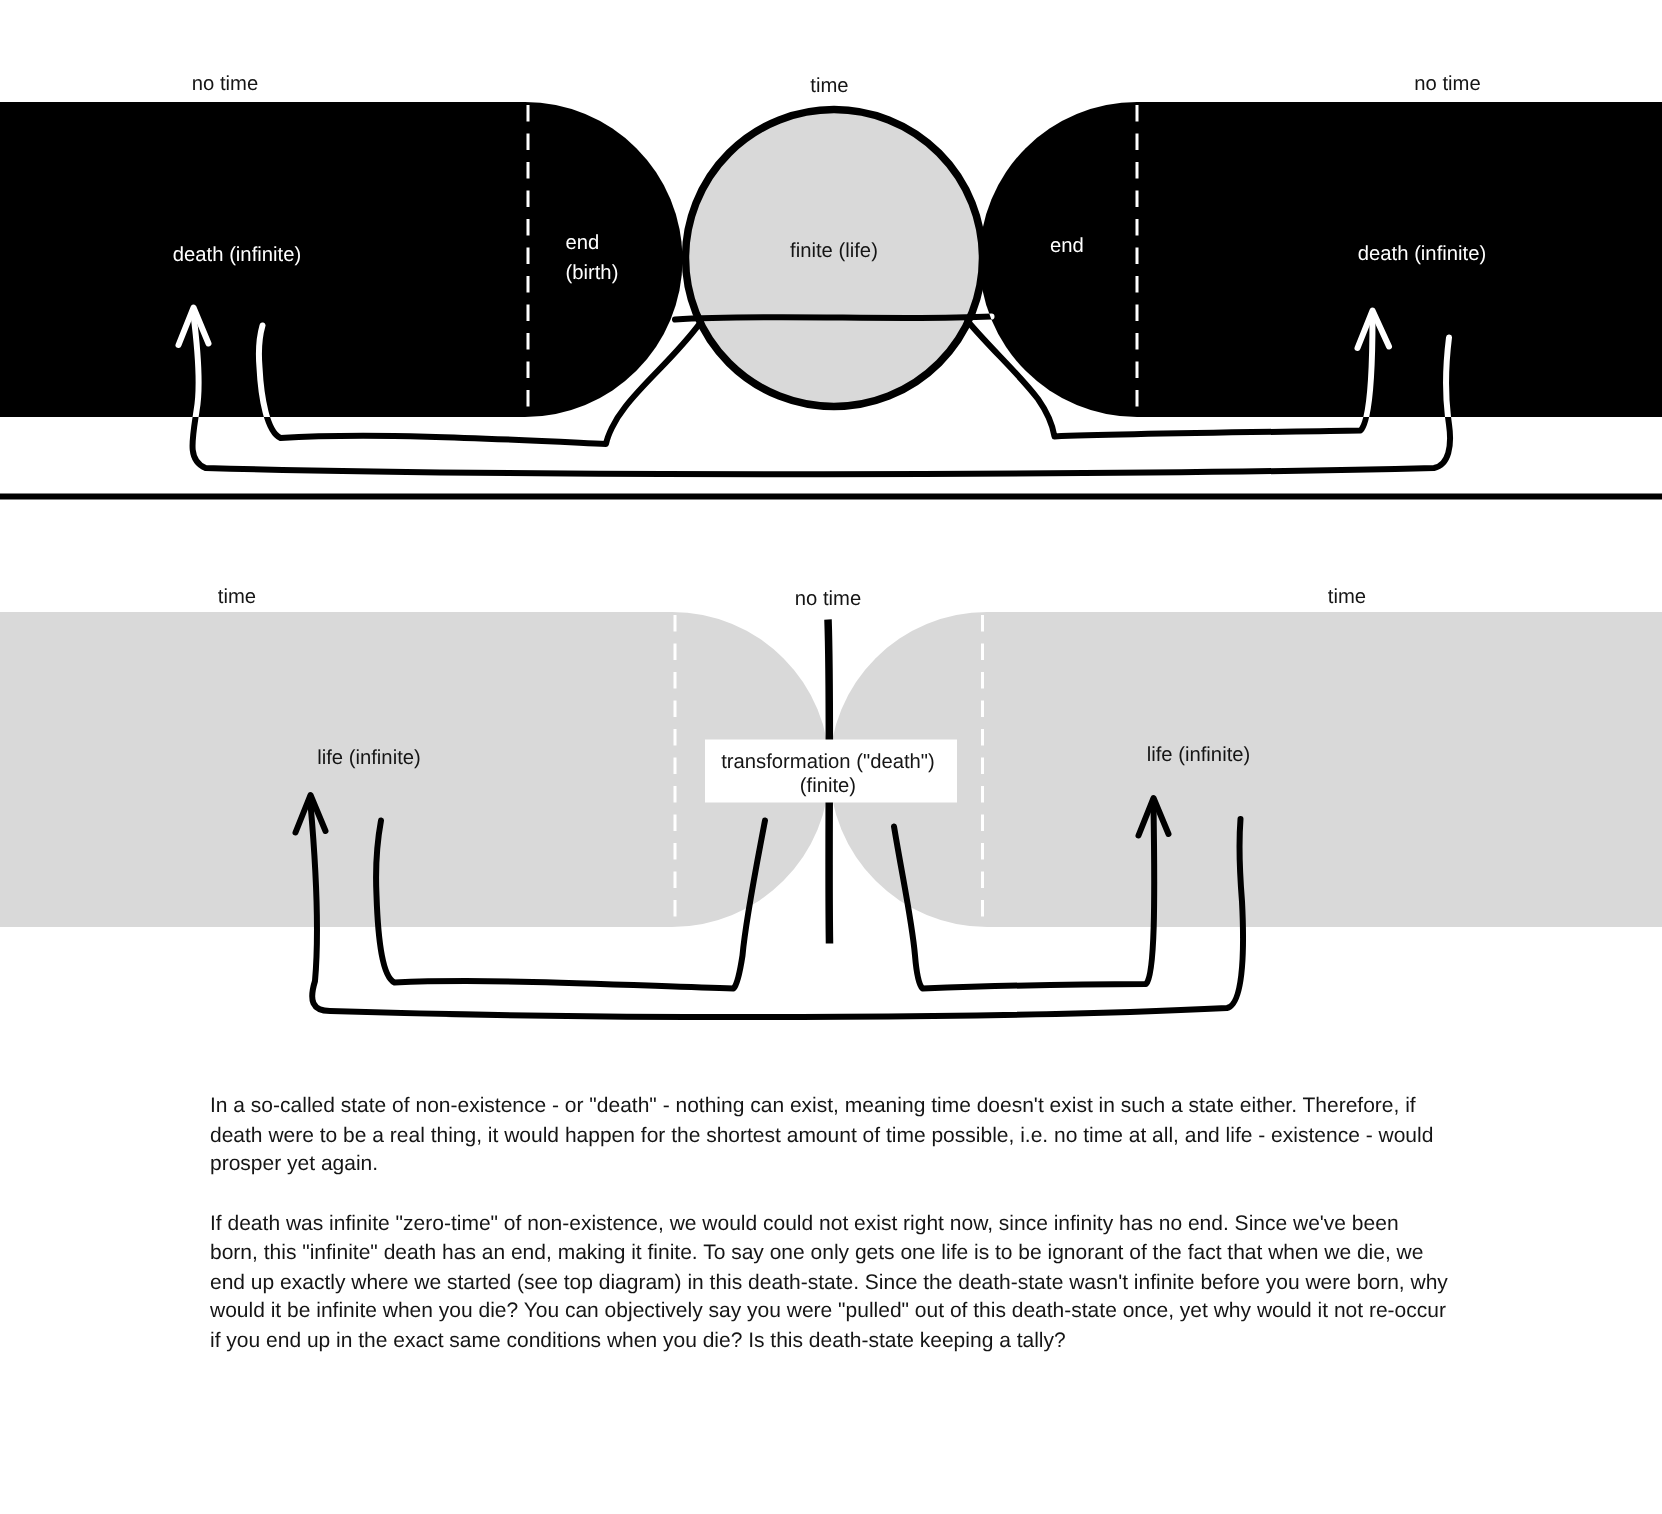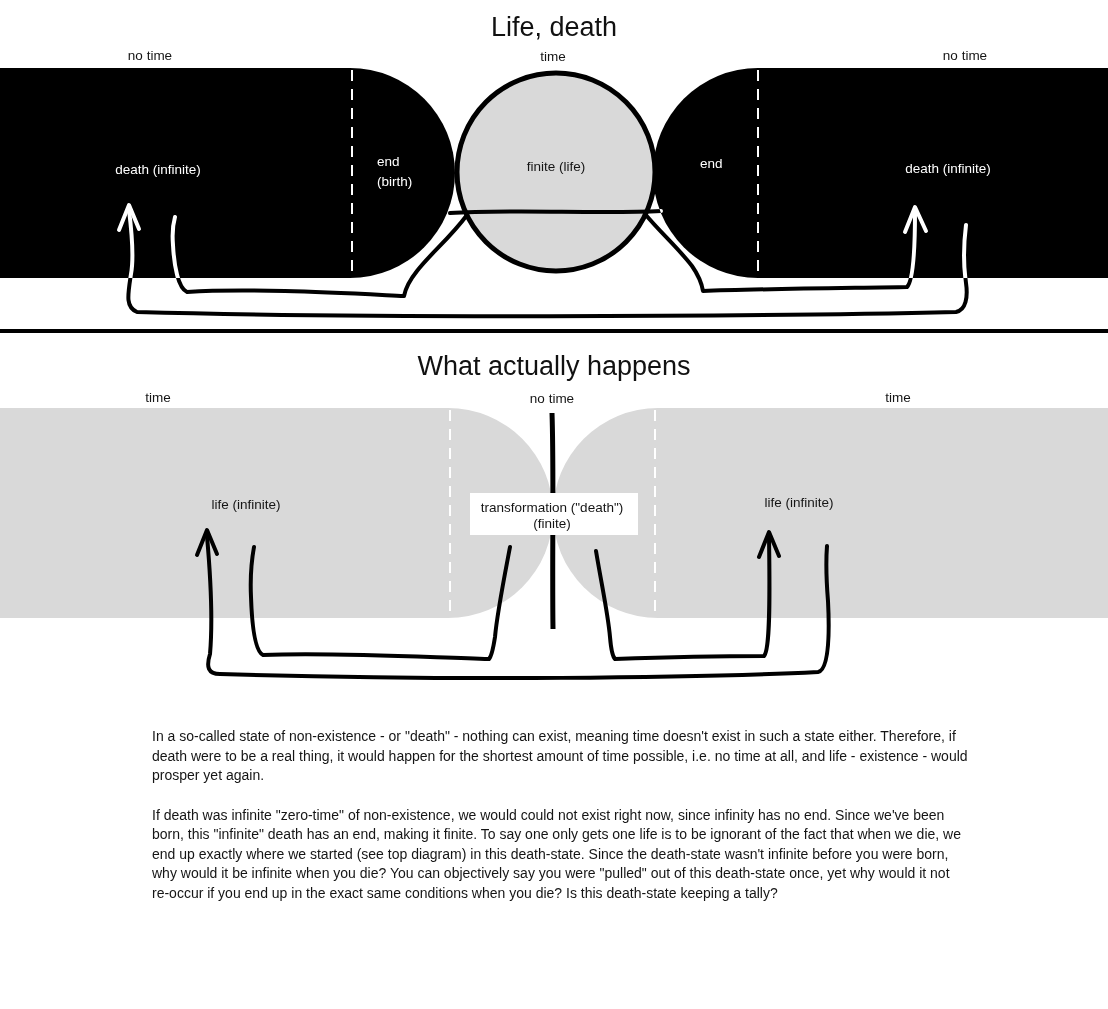--- a/index.html
+++ b/index.html
@@ -4,37 +4,35 @@
 <style>
   * { margin:0; padding:0; box-sizing:border-box; }
   html,body { background:#ffffff; }
   body { font-family:"Liberation Sans", sans-serif; }
   .canvas { position:relative; width:1108px; height:1009px; background:#ffffff; overflow:hidden; }
   .diagram-svg { position:absolute; left:0; top:0; }
   .title { position:absolute; left:0; width:100%; text-align:center; font-size:27px; color:#111111; }
   #title-top { top:12px; }
   #title-bottom { top:351px; }
   .bodytext { position:absolute; left:140px; top:727px; width:828px; font-size:14px; line-height:19.5px; color:#151515; }
-  .bodytext p { margin:0 0 20px 12px; }
+  .bodytext p { margin:0 0 20px 0; }
   svg text { font-size:13.5px; font-family:"Liberation Sans", sans-serif; }
   .mid { text-anchor:middle; }
   .light { fill:#ffffff; }
   .dark { fill:#151515; }
   .halo { paint-order:stroke; stroke:#ffffff; stroke-width:3px; fill:#151515; }
   .hand { fill:none; stroke-width:4px; stroke-linecap:round; stroke-linejoin:round; }
   .thick { fill:none; stroke:#000000; stroke-width:5px; }
   .dash { stroke:#ffffff; stroke-width:2px; stroke-dasharray:11 8; }
 </style>
 </head>
 <body>
 
 <div class="canvas">
 
-  <div class="title" id="title-top">Life, death</div>
-  <div class="title" id="title-bottom">What actually happens</div>
 
   <svg class="diagram-svg" width="1108" height="1009" viewBox="0 0 1108 1009">
     <defs>
       <clipPath id="clipBlackRegions">
         <path d="M0,68 H350 A105,105 0 0 1 350,278 H0 Z"></path>
         <path d="M1108,68 H758 A105,105 0 0 0 758,278 H1108 Z"></path>
       </clipPath>
       <g id="topLoops" class="hand">
         <path d="M450,213 C510,209 600,214 661,211"></path>
         <path d="M467,215 C450,238 431,253 417,271 C409,281 405,291 404,296 C340,293 250,288 187,292 C178,288 174,265 173,245 C172,233 173,224 175,217"></path>

